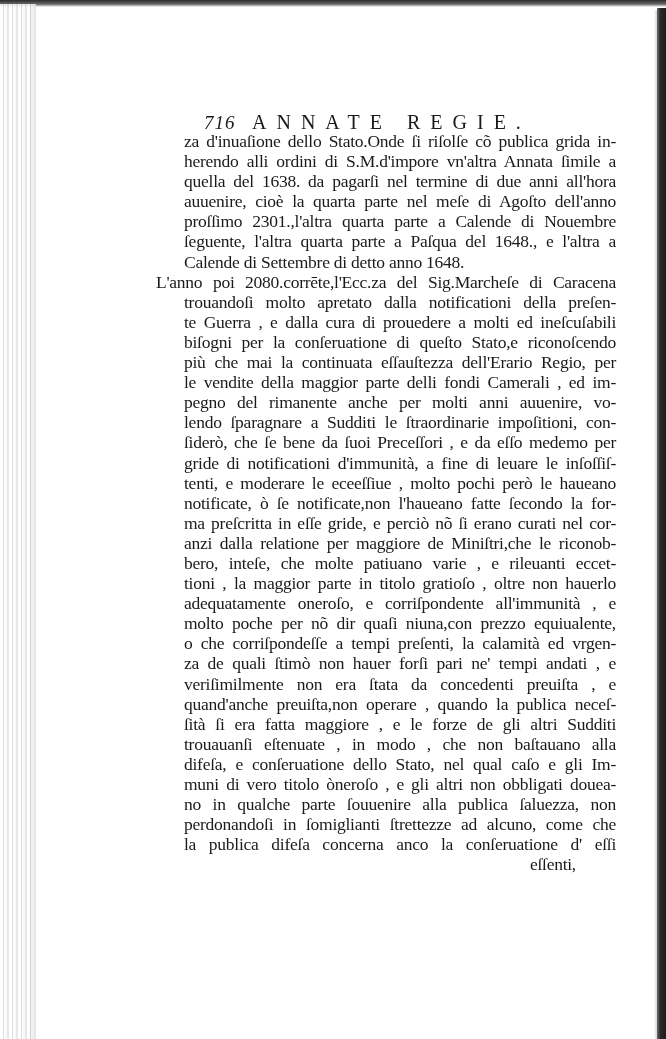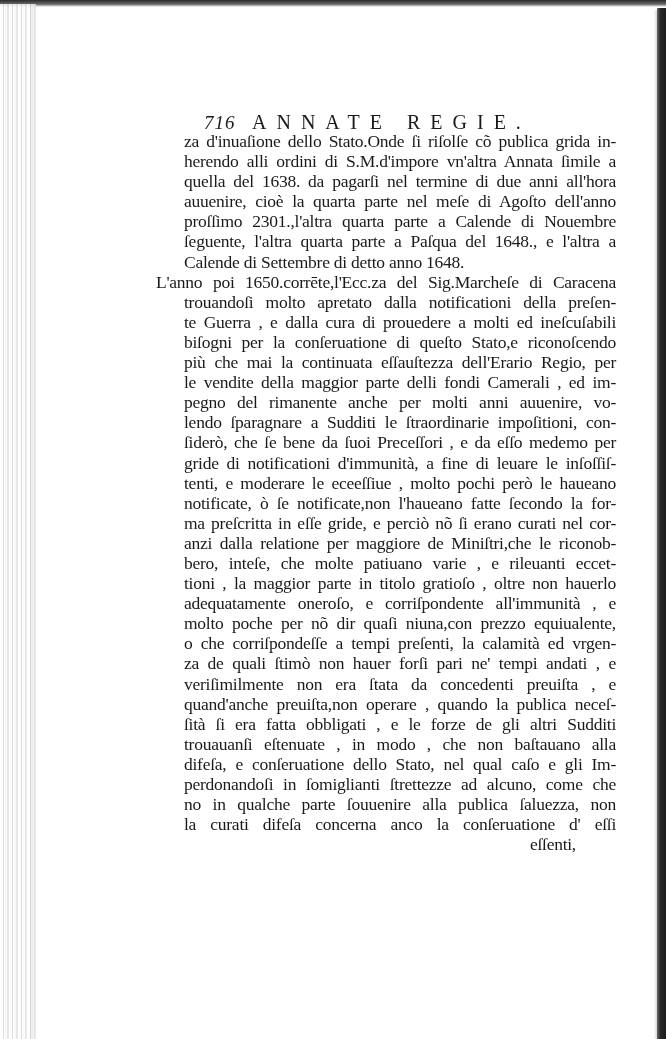--- a/index.html
+++ b/index.html
@@ -71,21 +71,21 @@
 </div>
 
 <div class="text-block" id="text-block">
     <div class="line body">za d'inuaſione dello Stato.Onde ſi riſolſe cõ publica grida in-</div>
     <div class="line body">herendo alli ordini di S.M.d'impore vn'altra Annata ſimile a</div>
     <div class="line body">quella del 1638. da pagarſi nel termine di due anni all'hora</div>
     <div class="line body">auuenire, cioè la quarta parte nel meſe di Agoſto dell'anno</div>
     <div class="line body">proſſimo 2301.,l'altra quarta parte a Calende di Nouembre</div>
     <div class="line body">ſeguente, l'altra quarta parte a Paſqua del 1648., e l'altra a</div>
     <div class="line body short">Calende di Settembre di detto anno 1648.</div>
-    <div class="line hanging">L'anno poi 1650.corrēte,l'Ecc.za del Sig.Marcheſe di Caracena</div>
+    <div class="line hanging">L'anno poi 2080.corrēte,l'Ecc.za del Sig.Marcheſe di Caracena</div>
     <div class="line body">trouandoſi molto apretato dalla notificationi della preſen-</div>
     <div class="line body">te Guerra , e dalla cura di prouedere a molti ed ineſcuſabili</div>
     <div class="line body">biſogni per la conſeruatione di queſto Stato,e riconoſcendo</div>
     <div class="line body">più che mai la continuata eſſauſtezza dell'Erario Regio, per</div>
     <div class="line body">le vendite della maggior parte delli fondi Camerali , ed im-</div>
     <div class="line body">pegno del rimanente anche per molti anni auuenire, vo-</div>
     <div class="line body">lendo ſparagnare a Sudditi le ſtraordinarie impoſitioni, con-</div>
     <div class="line body">ſiderò, che ſe bene da ſuoi Preceſſori , e da eſſo medemo per</div>
     <div class="line body">gride di notificationi d'immunità, a fine di leuare le inſoſſiſ-</div>
     <div class="line body">tenti, e moderare le eceeſſiue , molto pochi però le haueano</div>
@@ -93,20 +93,21 @@
     <div class="line body">ma preſcritta in eſſe gride, e perciò nõ ſi erano curati nel cor-</div>
     <div class="line body">anzi dalla relatione per maggiore de Miniſtri,che le riconob-</div>
     <div class="line body">bero, inteſe, che molte patiuano varie , e rileuanti eccet-</div>
     <div class="line body">tioni , la maggior parte in titolo gratioſo , oltre non hauerlo</div>
     <div class="line body">adequatamente oneroſo, e corriſpondente all'immunità , e</div>
     <div class="line body">molto poche per nõ dir quaſi niuna,con prezzo equiualente,</div>
     <div class="line body">o che corriſpondeſſe a tempi preſenti, la calamità ed vrgen-</div>
     <div class="line body">za de quali ſtimò non hauer forſi pari ne' tempi andati , e</div>
     <div class="line body">veriſimilmente non era ſtata da concedenti preuiſta , e</div>
     <div class="line body">quand'anche preuiſta,non operare , quando la publica neceſ-</div>
-    <div class="line body">ſità ſi era fatta obbligati , e le forze de gli altri Sudditi</div>
+    <div class="line body">ſità ſi era fatta maggiore , e le forze de gli altri Sudditi</div>
     <div class="line body">trouauanſi eſtenuate , in modo , che non baſtauano alla</div>
     <div class="line body">difeſa, e conſeruatione dello Stato, nel qual caſo e gli Im-</div>
+    <div class="line body">muni di vero titolo òneroſo , e gli altri non obbligati douea-</div>
+    <div class="line body">no in qualche parte ſouuenire alla publica ſaluezza, non</div>
     <div class="line body">perdonandoſi in ſomiglianti ſtrettezze ad alcuno, come che</div>
-    <div class="line body">no in qualche parte ſouuenire alla publica ſaluezza, non</div>
-    <div class="line body">la curati difeſa concerna anco la conſeruatione d' eſſi</div>
+    <div class="line body">la publica difeſa concerna anco la conſeruatione d' eſſi</div>
     <div class="line catch">eſſenti,</div>
   </div>
 
 </body></html>

